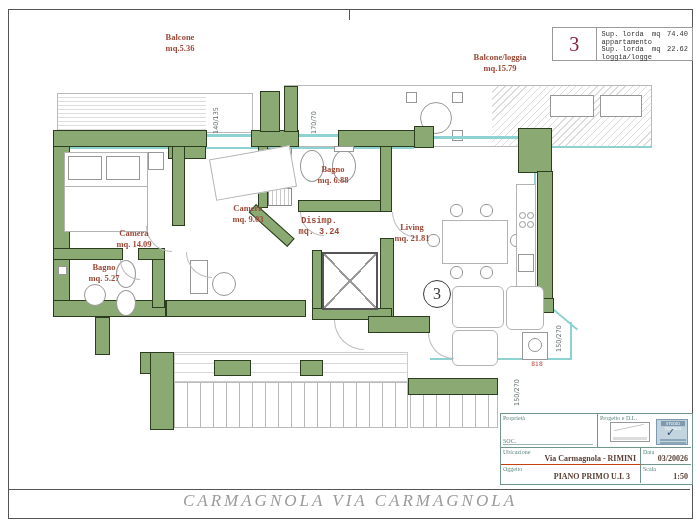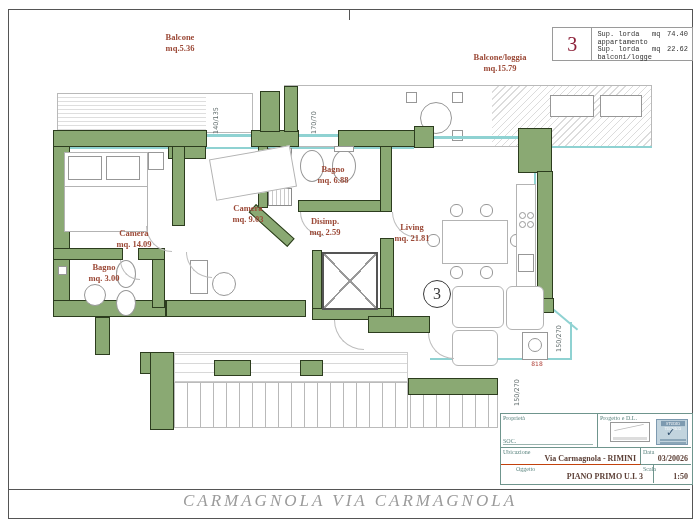--- a/index.html
+++ b/index.html
@@ -195,45 +195,45 @@
   <span>mq. 14.09</span>
 </div>
 <div class="roomlabel" style="left:206px;top:203px;width:84px;">
   <span>Camera</span><br>
   <span>mq. 9.03</span>
 </div>
 <div class="roomlabel" style="left:296px;top:164px;width:74px;">
   <span>Bagno</span><br>
   <span>mq. 6.88</span>
 </div>
-<div class="roomlabel" style="left:288px;top:216px;width:74px;">
+<div class="roomlabel" style="left:282px;top:216px;width:74px;font-family:Liberation Mono, monospace;">
   <span>Disimp.</span><br>
-  <span>mq. 2.59</span>
+  <span>mq. 3.24</span>
 </div>
 <div class="roomlabel" style="left:375px;top:222px;width:74px;">
   <span>Living</span><br>
   <span>mq. 21.81</span>
 </div>
 <div class="roomlabel" style="left:68px;top:262px;width:72px;">
   <span>Bagno</span><br>
-  <span>mq. 3.00</span>
+  <span>mq. 5.27</span>
 </div>
 
 <div class="unit-circle" style="left:423px;top:280px;">3</div>
 
 <div class="legend">
   <div class="legend-num">3</div>
   <div class="legend-rows">
     <div class="legend-row">
       <span class="lab">Sup. lorda appartamento</span>
       <span class="unit">mq</span>
       <span class="val">74.40</span>
     </div>
     <div class="legend-row">
-      <span class="lab">Sup. lorda balconi/logge</span>
+      <span class="lab">Sup. lorda loggia/logge</span>
       <span class="unit">mq</span>
       <span class="val">22.62</span>
     </div>
   </div>
 </div>
 
 <div class="tblock">
 
   <div class="abs" style="left:0;top:0;width:97px;height:34px;border-right:1px solid #6f958d;border-bottom:1px solid #6f958d;">
     <div class="tb-lab">Proprietà</div>
@@ -256,21 +256,21 @@
 
   <div class="abs" style="left:0;top:34px;width:140px;height:17px;border-right:1px solid #6f958d;border-bottom:1px solid #c2410c;">
     <div class="tb-lab">Ubicazione</div>
     <div class="tb-val abs" style="right:4px;bottom:1px;">Via Carmagnola - RIMINI</div>
   </div>
   <div class="abs" style="left:140px;top:34px;width:50px;height:17px;border-bottom:1px solid #6f958d;">
     <div class="tb-lab">Data</div>
     <div class="tb-val abs" style="right:3px;bottom:1px;">03/20026</div>
   </div>
 
-  <div class="abs" style="left:13px;top:51px;width:140px;height:18px;border-right:1px solid #6f958d;">
+  <div class="abs" style="left:0;top:51px;width:140px;height:18px;border-right:1px solid #6f958d;">
     <div class="tb-lab">Oggetto</div>
     <div class="tb-val abs" style="right:10px;bottom:2px;">PIANO PRIMO U.I.  3</div>
   </div>
   <div class="abs" style="left:140px;top:51px;width:50px;height:18px;">
     <div class="tb-lab">Scala</div>
     <div class="tb-val abs" style="right:3px;bottom:2px;">1:50</div>
   </div>
 </div>
 
 <div class="sep"></div>

